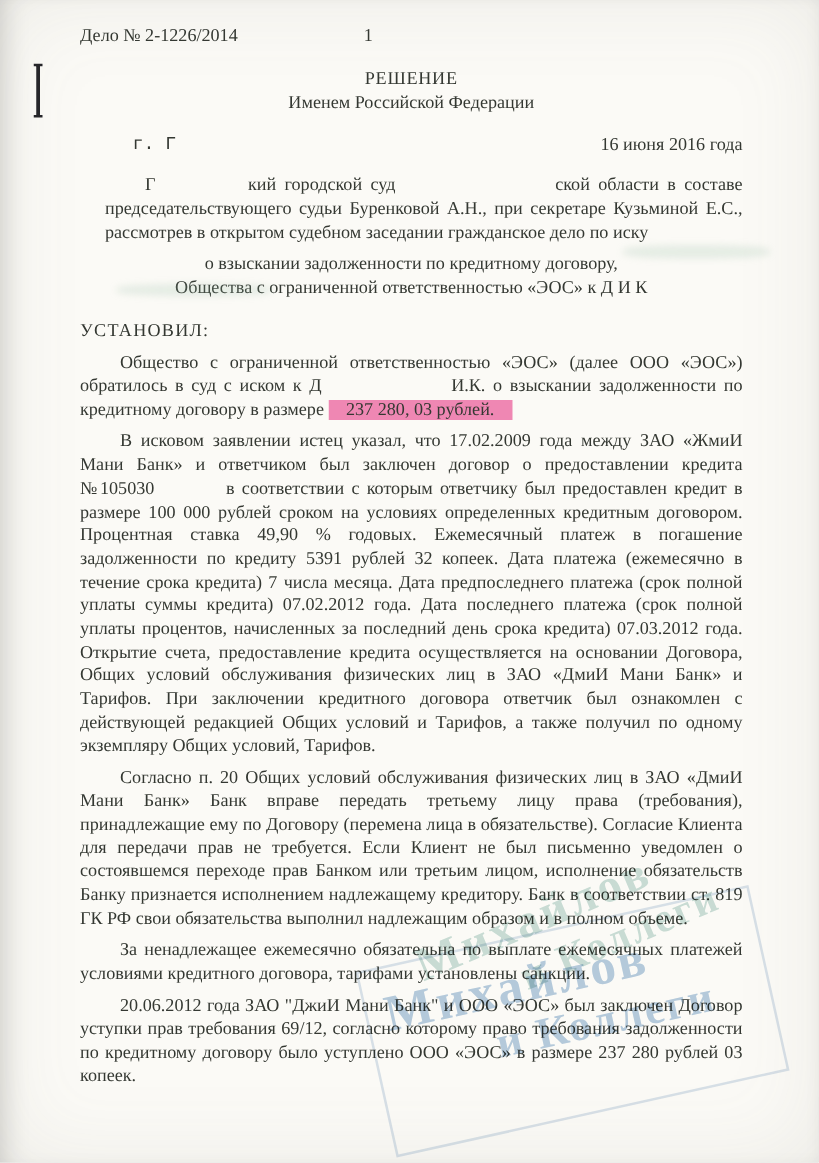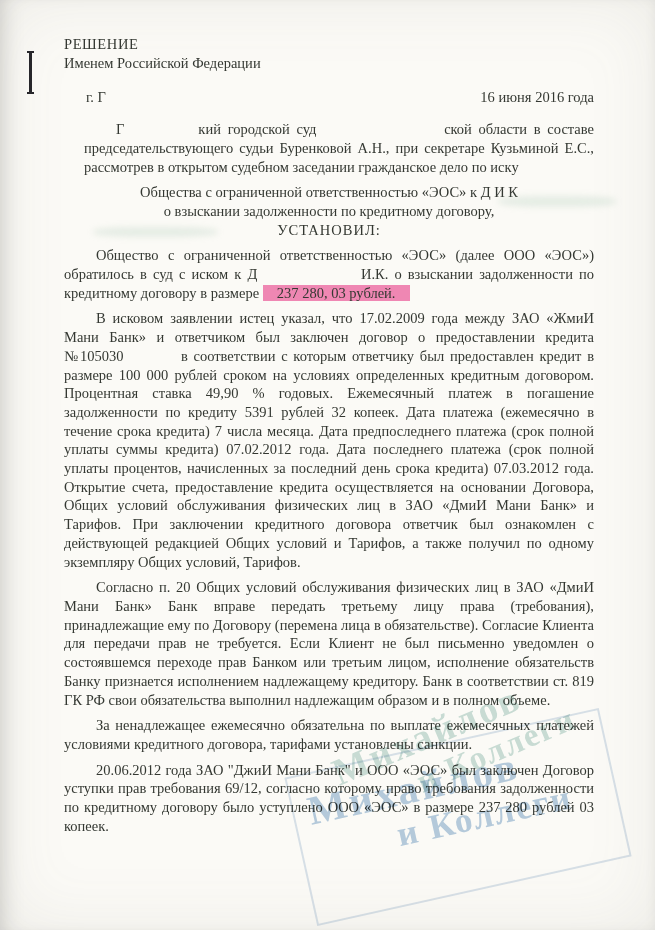--- a/index.html
+++ b/index.html
@@ -12,29 +12,29 @@
     color:var(--text,#343832);
     overflow:hidden;
     box-shadow:inset 0 0 70px rgba(110,110,95,.10),
                inset 16px 0 24px -16px rgba(0,0,0,.20),
                inset -6px 0 14px -8px rgba(0,0,0,.08);
   }
   .content{padding:20px 61px 0 64px;font-size:14.5px;line-height:18.7px;}
   .header-row{position:relative;height:19px;}
   .case-number{position:absolute;left:0;top:0;}
   .page-number{position:absolute;left:50%;top:0;transform:translateX(-38px);}
-  .title-block{margin-top:15px;}
+  .title-block{text-align:center;margin-top:15px;}
   .doc-title{letter-spacing:.6px;}
   .city-date{display:flex;justify-content:space-between;margin-top:16px;}
-  .city{margin-left:22px;}
+  .city{margin-left:42px;font-family:Liberation Mono, monospace;}
   .para{margin:7px 0 0;text-align:justify;text-indent:32px;}
   .para.first{margin-top:13px;margin-left:20px;}
   .centered-block{margin-top:7px;text-align:center;}
   .centered-block div{margin:0;}
-  .ustanovil{text-align:center;margin-top:0;letter-spacing:1px;}
+  .ustanovil{margin-top:16px;letter-spacing:1px;}
   .hl{background:var(--highlight,#ef87b3);padding:0 14px;}
   .binding-mark{
     position:absolute;left:29px;top:52px;width:3px;height:41px;
     background:#26262a;border-radius:1px;
   }
   .binding-mark::before,.binding-mark::after{
     content:"";position:absolute;left:-2px;width:7px;height:2px;background:#26262a;
   }
   .binding-mark::before{top:-1px;}
   .binding-mark::after{bottom:-1px;}
@@ -64,36 +64,40 @@
 <body>
 
 <div class="page">
 
   <div class="binding-mark"></div>
   <div class="smudge smudge-1"></div>
   <div class="smudge smudge-2"></div>
 
   <div class="content">
 
+    <div class="header-row">
+      <span class="case-number">Дело № 2-1226/2014</span>
+      <span class="page-number">1</span>
+    </div>
 
     <div class="title-block">
       <div class="doc-title">РЕШЕНИЕ</div>
       <div>Именем Российской Федерации</div>
     </div>
 
     <div class="city-date">
       <span class="city">г. Г</span>
       <span class="date">16 июня 2016 года</span>
     </div>
 
     <p class="para first">Г&nbsp;&nbsp;&nbsp;&nbsp;&nbsp;&nbsp;&nbsp;&nbsp;&nbsp;&nbsp;&nbsp;кий городской суд&nbsp;&nbsp;&nbsp;&nbsp;&nbsp;&nbsp;&nbsp;&nbsp;&nbsp;&nbsp;&nbsp;&nbsp;&nbsp;&nbsp;&nbsp;&nbsp;&nbsp;&nbsp;&nbsp;ской области в составе председательствующего судьи Буренковой А.Н., при секретаре Кузьминой Е.С., рассмотрев в открытом судебном заседании гражданское дело по иску</p>
 
     <div class="centered-block">
+      <div>о взыскании задолженности по кредитному договору,</div>
       <div>Общества с ограниченной ответственностью «ЭОС» к Д И К</div>
-      <div>о взыскании задолженности по кредитному договору,</div>
     </div>
 
     <div class="ustanovil">УСТАНОВИЛ:</div>
 
     <p class="para"><span>Общество с ограниченной ответственностью «ЭОС» (далее ООО «ЭОС») обратилось в суд с иском к Д&nbsp;&nbsp;&nbsp;&nbsp;&nbsp;&nbsp;&nbsp;&nbsp;&nbsp;&nbsp;&nbsp;&nbsp;&nbsp;&nbsp;&nbsp;&nbsp;&nbsp;И.К. о взыскании задолженности по кредитному договору в размере </span><span class="hl">237 280, 03 рублей.</span></p>
 
     <p class="para">В исковом заявлении истец указал, что 17.02.2009 года между ЗАО «ЖмиИ Мани Банк» и ответчиком был заключен договор о предоставлении кредита №105030&nbsp;&nbsp;&nbsp;&nbsp;&nbsp;&nbsp;&nbsp;&nbsp;&nbsp;&nbsp;в соответствии с которым ответчику был предоставлен кредит в размере 100 000 рублей сроком на условиях определенных кредитным договором. Процентная ставка 49,90 % годовых. Ежемесячный платеж в погашение задолженности по кредиту 5391 рублей 32 копеек. Дата платежа (ежемесячно в течение срока кредита) 7 числа месяца. Дата предпоследнего платежа (срок полной уплаты суммы кредита) 07.02.2012 года. Дата последнего платежа (срок полной уплаты процентов, начисленных за последний день срока кредита) 07.03.2012 года. Открытие счета, предоставление кредита осуществляется на основании Договора, Общих условий обслуживания физических лиц в ЗАО «ДмиИ Мани Банк» и Тарифов. При заключении кредитного договора ответчик был ознакомлен с действующей редакцией Общих условий и Тарифов, а также получил по одному экземпляру Общих условий, Тарифов.</p>
 
     <p class="para">Согласно п. 20 Общих условий обслуживания физических лиц в ЗАО «ДмиИ Мани Банк» Банк вправе передать третьему лицу права (требования), принадлежащие ему по Договору (перемена лица в обязательстве). Согласие Клиента для передачи прав не требуется. Если Клиент не был письменно уведомлен о состоявшемся переходе прав Банком или третьим лицом, исполнение обязательств Банку признается исполнением надлежащему кредитору. Банк в соответствии ст. 819 ГК РФ свои обязательства выполнил надлежащим образом и в полном объеме.</p>
 

